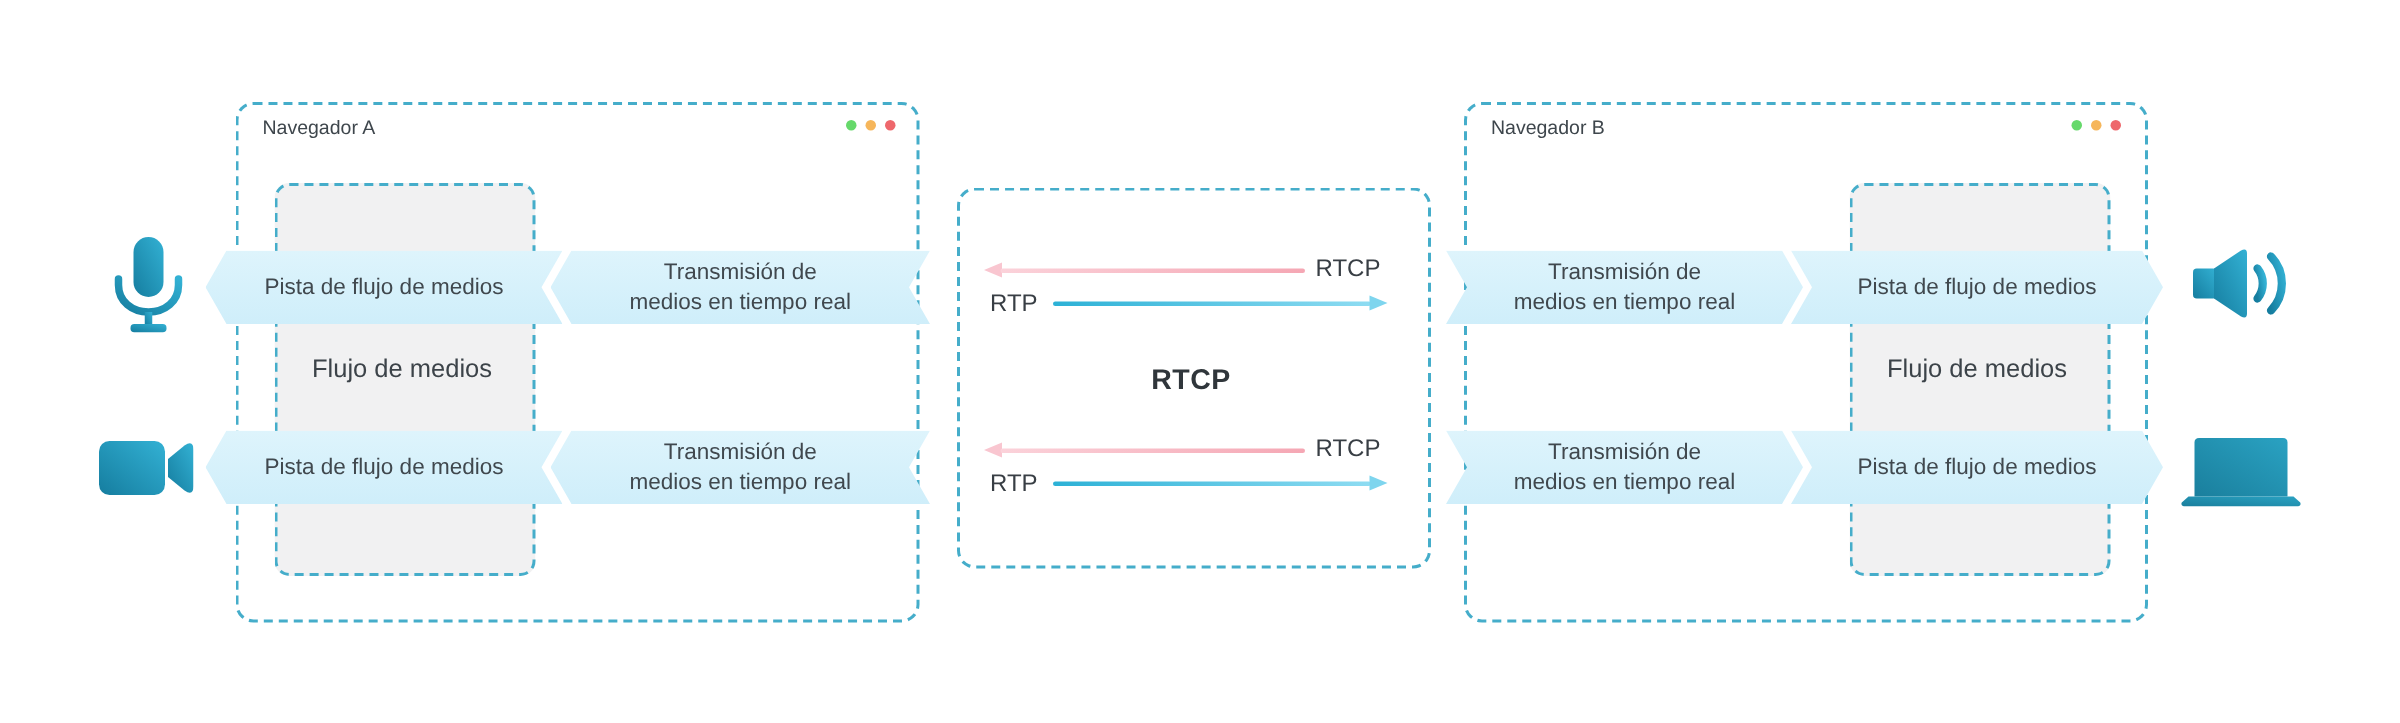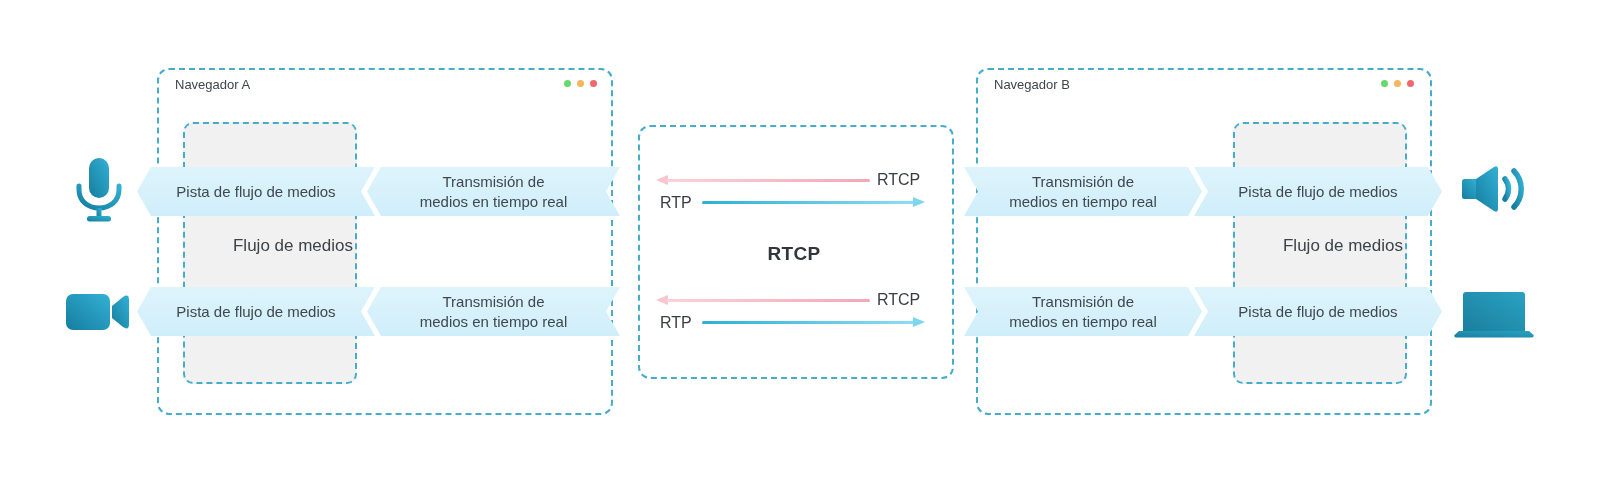--- a/index.html
+++ b/index.html
@@ -27,21 +27,21 @@
   
   .chev{
     position:absolute;height:49px;background:linear-gradient(180deg,#def4fc,#cfeefa);
     display:flex;align-items:center;justify-content:center;text-align:center;
     font-size:15px;line-height:20px;color:#40484e;z-index:5;
   }
   .chev.left{clip-path:polygon(0 50%,14px 0,100% 0,calc(100% - 14px) 50%,100% 100%,14px 100%);}
   .chev.right{clip-path:polygon(14px 0,calc(100% - 14px) 0,100% 50%,calc(100% - 14px) 100%,14px 100%,0 0,0 0);
               clip-path:polygon(0 0,calc(100% - 14px) 0,100% 50%,calc(100% - 14px) 100%,0 100%,14px 50%);}
   .stream-label{
-    position:absolute;width:170px;text-align:right;font-size:17px;color:#3c4349;z-index:6;
+    position:absolute;width:170px;text-align:center;font-size:17px;color:#3c4349;z-index:6;
   }
 
   
   .arrow-line{position:absolute;height:3px;border-radius:2px;z-index:4;}
   .arrow-line.pink{background:linear-gradient(to left,#f5a7b4,#fbd2da);}
   .arrow-line.teal{background:linear-gradient(to right,#2cb1d6,#8edcf2);}
   .arrow-head{position:absolute;width:0;height:0;border-style:solid;z-index:4;}
   .arrow-head.pink{border-width:5.5px 12px 5.5px 0;border-color:transparent #f9c6d0 transparent transparent;}
   .arrow-head.teal{border-width:5.5px 0 5.5px 12px;border-color:transparent transparent transparent #7ed5ee;}
   .flow-label{position:absolute;font-size:16px;color:#383e44;line-height:16px;}

